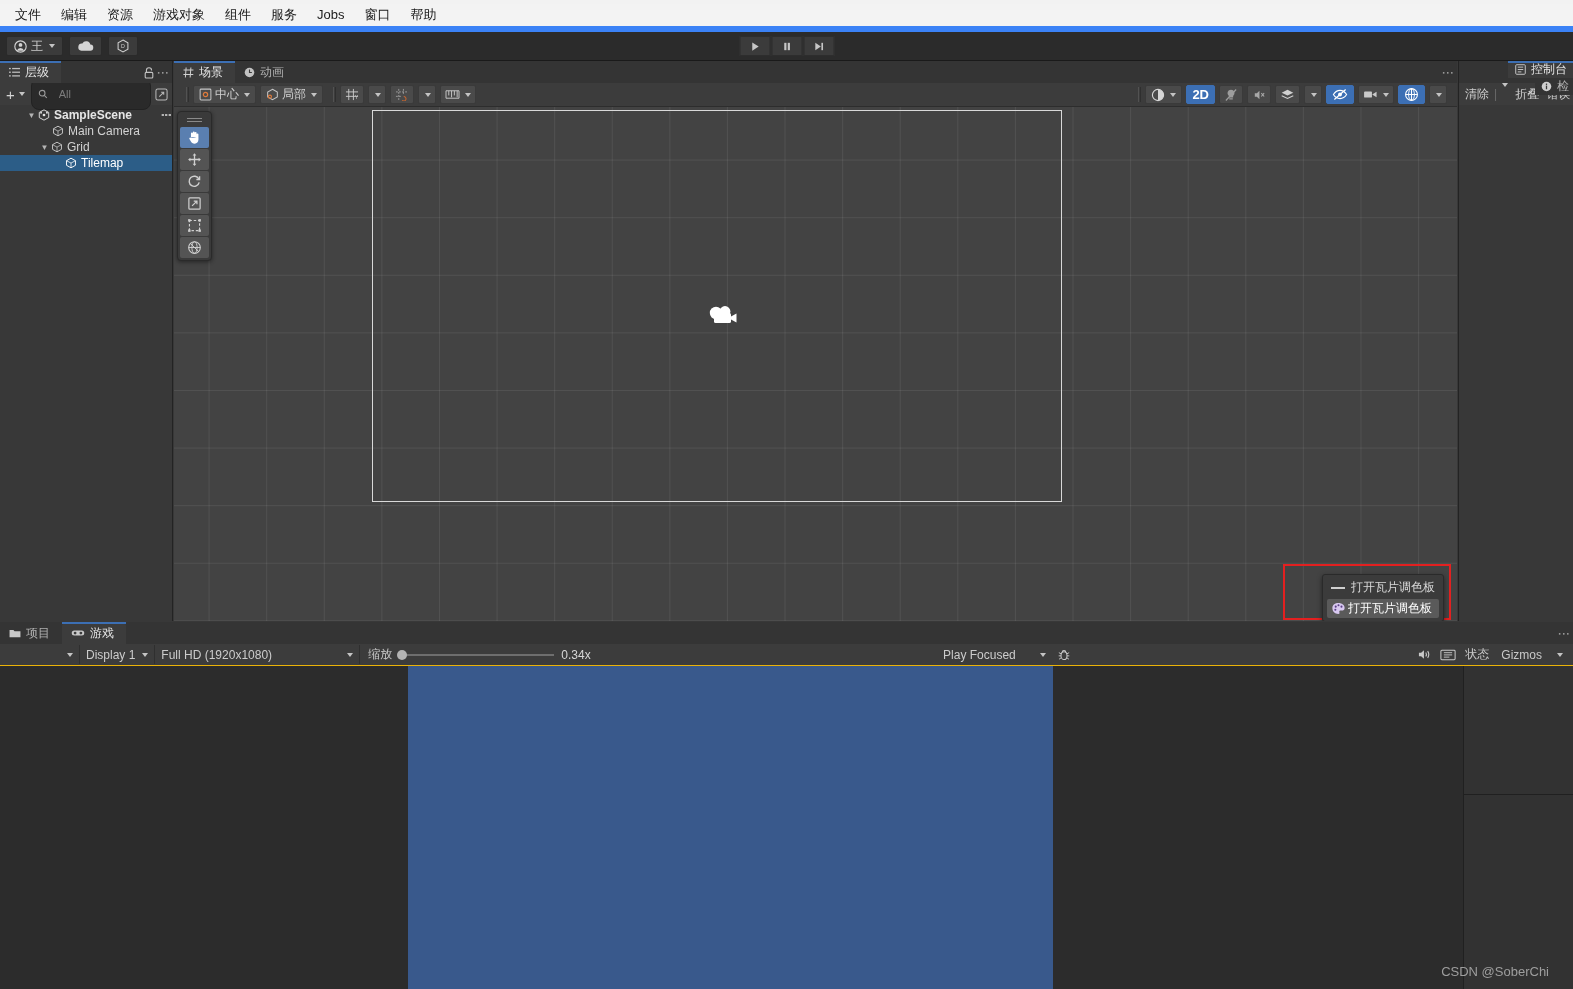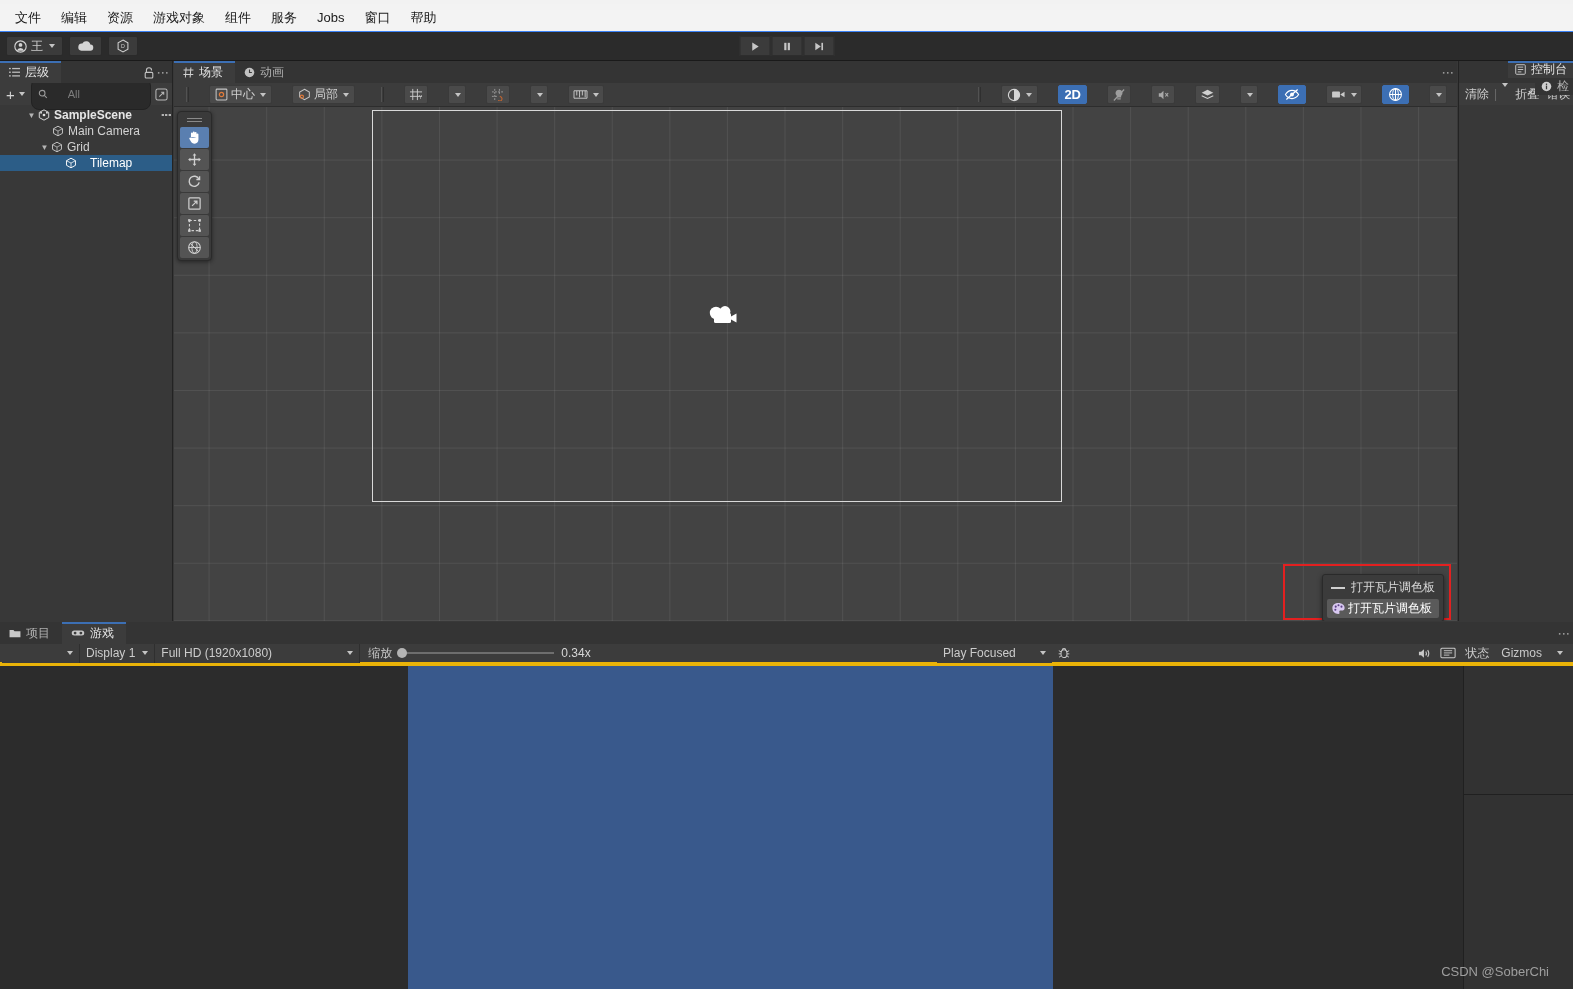--- a/index.html
+++ b/index.html
@@ -14,21 +14,21 @@
 
   
   .titlebar {
     height: 4px; background: #f2f2f2; width: 100%;
     position: relative; overflow: hidden;
   }
 
   
   .menubar {
     height: 28px; background: #f3f3f3; display: flex; align-items: center;
-    padding-left: 6px; gap: 2px; border-bottom: 1px solid #3b82f6;
+    padding-left: 6px; gap: 2px; border-bottom: 6px solid #3b82f6;
   }
   .menu-item {
     font-size: 13px; color: #1a1a1a; padding: 3px 9px; cursor: default;
     white-space: nowrap; line-height: 16px;
   }
 
   
   .toolbar {
     height: 29px; background: #2b2b2b; display: flex; align-items: center;
     padding: 0 6px; position: relative; border-bottom: 1px solid #1a1a1a;
@@ -85,21 +85,21 @@
   .hier-toolbar {
     height: 22px; background: #3c3c3c; display: flex; align-items: center;
     padding: 0 4px; gap: 4px;
   }
   .plus-btn {
     display: flex; align-items: center; gap: 2px; cursor: pointer; padding: 0 2px;
   }
   .plus-glyph { color: #d4d4d4; font-size: 15px; line-height: 15px; }
   .search-field {
     flex: 1; height: 32px; background: #2a2a2a; border: 1px solid #222;
-    border-radius: 8px; display: flex; align-items: center; padding: 0 6px; gap: 20px;
+    border-radius: 8px; display: flex; align-items: center; padding: 0 6px; gap: 11px;
   }
   .search-field input {
     background: transparent; border: none; outline: none; color: #c0c0c0;
     font-size: 11px; width: 100%; font-family: inherit;
   }
   .search-field input::placeholder { color: #7d7d7d; }
   .hier-tree { flex: 1; padding-top: 2px; overflow: hidden; }
   .tree-row {
     height: 16px; display: flex; align-items: center; font-size: 12px;
     color: #d2d2d2; cursor: pointer; padding-right: 4px; position: relative;
@@ -113,21 +113,21 @@
   .cube-ico { width: 14px; flex: 0 0 14px; display:flex; align-items:center; justify-content:center; }
   .row-menu { margin-left: auto; color: #bfbfbf; font-size: 11px; letter-spacing: 1px; }
 
   
   .scene {
     position: absolute; left: 174px; top: 0; width: 1283px; height: 560px;
     background: #393939; display: flex; flex-direction: column;
   }
   .scene-toolbar {
     height: 24px; background: #3c3c3c; display: flex; align-items: center;
-    padding: 0 6px; gap: 16px; border-bottom: 1px solid #2d2d2d;
+    padding: 0 6px; gap: 0; border-bottom: 1px solid #2d2d2d;
   }
   .sep { width: 1px; height: 15px; background: #525252; margin: 0 6px;
          box-shadow: 2px 0 0 #2f2f2f; }
   .st-btn {
     height: 19px; background: #4a4a4a; border: 1px solid #3a3a3a; border-radius: 2px;
     display: flex; align-items: center; gap: 3px; padding: 0 5px;
     color: #d0d0d0; font-size: 12px; cursor: pointer; margin-right: 4px;
   }
   .st-btn.on { background: #3c6fb4; border-color: #3c6fb4; color: #fff; }
   .st-btn.square { padding: 0 4px; }
@@ -198,21 +198,21 @@
   
   .bottom {
     position: absolute; left: 0; top: 561px; right: 0; bottom: 0;
     background: #282828; display: flex; flex-direction: column;
   }
   .game-tabs { height: 22px; background: #343434; display: flex; align-items: flex-end;
                position: relative; }
   .game-toolbar {
     height: 22px; background: #3c3c3c; display: flex; align-items: center;
     gap: 0; padding: 0 2px; font-size: 12px; color: #c8c8c8;
-    border-bottom: 4px solid #eab308;
+    border-bottom: 1px solid #eab308;
   }
   .gt-drop {
     height: 19px; display: flex; align-items: center; gap: 5px; padding: 0 6px;
     background: #3c3c3c; cursor: pointer; color: #cccccc; font-size: 12px;
     border-right: 1px solid #2f2f2f; white-space: nowrap;
   }
   .gt-blank { width: 78px; }
   .scale-wrap { display: flex; align-items: center; gap: 7px; padding: 0 8px; }
   .scale-label { font-size: 12px; color: #c8c8c8; }
   .slider-track {
@@ -417,21 +417,21 @@
           <span style="margin-left:3px">Grid</span>
         </div>
 
         <div class="tree-row selected" style="padding-left:64px">
           <span class="cube-ico">
             <svg width="12" height="12" viewBox="0 0 14 14">
               <path d="M7 1.4 12.2 4.3v5.4L7 12.6 1.8 9.7V4.3z" fill="none" stroke="#ffffff" stroke-width="1.1"></path>
               <path d="M1.8 4.3 7 7.1l5.2-2.8M7 7.1v5.5" fill="none" stroke="#ffffff" stroke-width="0.9"></path>
             </svg>
           </span>
-          <span style="margin-left:12px">Tilemap</span>
+          <span style="margin-left:3px">Tilemap</span>
         </div>
       </div>
     </div>
 
     <div class="scene">
       <div class="tabstrip">
         <div class="tab active">
           <span>
             <svg width="11" height="11" viewBox="0 0 12 12">
               <path d="M3.4 0.6 2.6 11.4M8.6 0.6 7.8 11.4M0.6 3.4h10.8M0.4 8.2h10.8" stroke="#cfcfcf" stroke-width="1.1" fill="none"></path>

